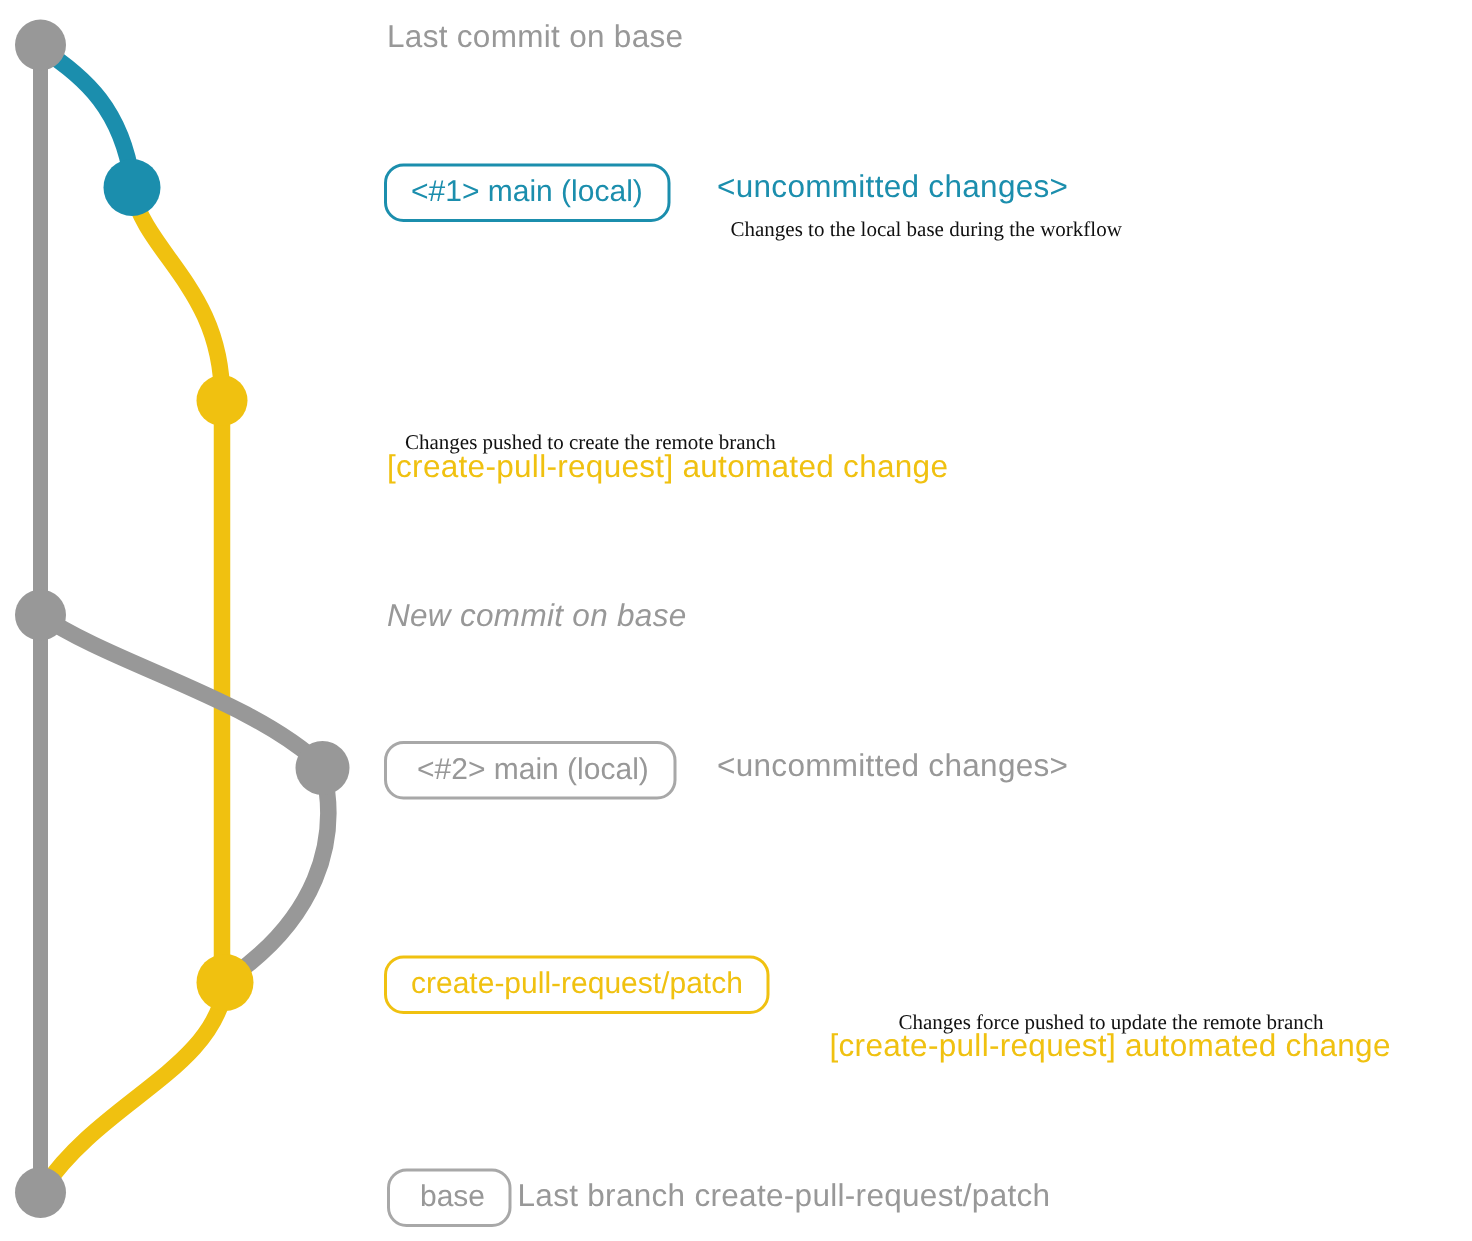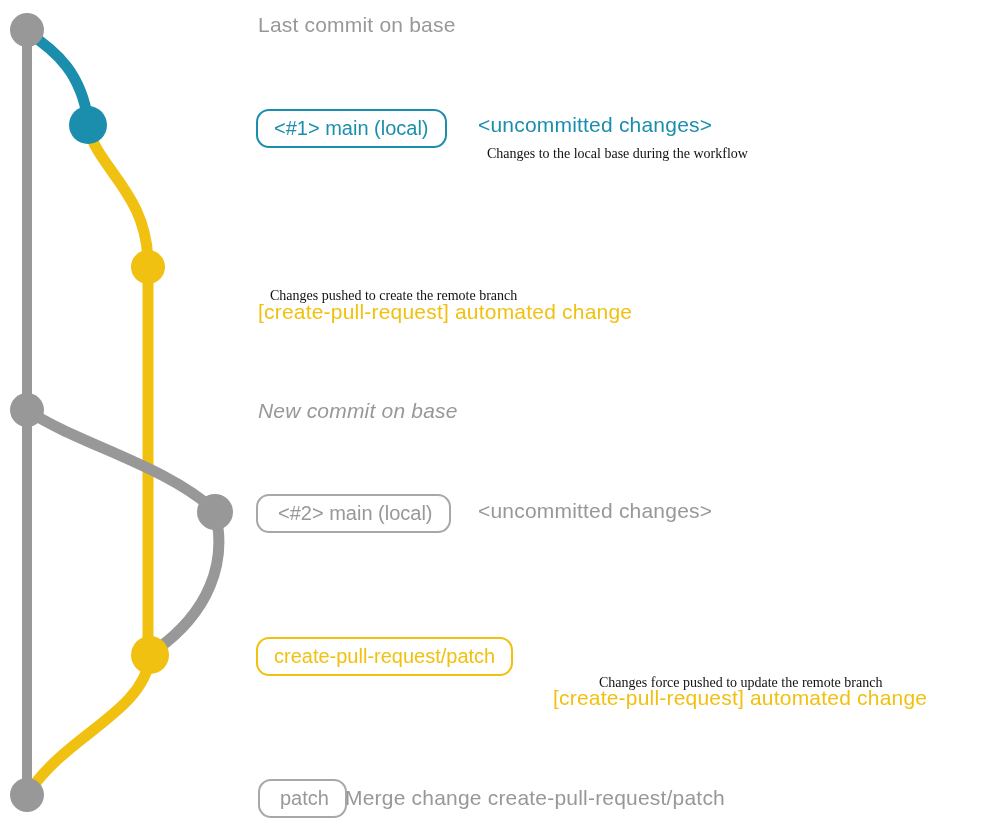--- a/index.html
+++ b/index.html
@@ -77,16 +77,16 @@
 
   <div class="abs sans-label gray-t" style="left:258px;top:399px;font-style:italic;">New commit on base</div>
 
   <span class="abs badge badge-gray" style="left:256px;top:494px;">&lt;#2&gt; main (local)</span>
   <div class="abs sans-label gray-t" style="left:478px;top:499px;">&lt;uncommitted changes&gt;</div>
 
   <span class="abs badge badge-yellow" style="left:256px;top:637px;">create-pull-request/patch</span>
   <div class="abs sans-label yellow-t" style="left:553px;top:642px;">[create-pull-request] automated change</div>
   <div class="abs serif-note" style="left:567px;top:675px;margin-left:32px;">Changes force pushed to update the remote branch</div>
 
-  <span class="abs badge badge-gray" style="left:258px;top:779px;">patch</span>
-  <div class="abs sans-label gray-t" style="left:345px;top:786px;">Merge change create-pull-request/patch</div>
+  <span class="abs badge badge-gray" style="left:258px;top:779px;">base</span>
+  <div class="abs sans-label gray-t" style="left:345px;top:786px;">Last branch create-pull-request/patch</div>
 
 </div>
 
 </body></html>

